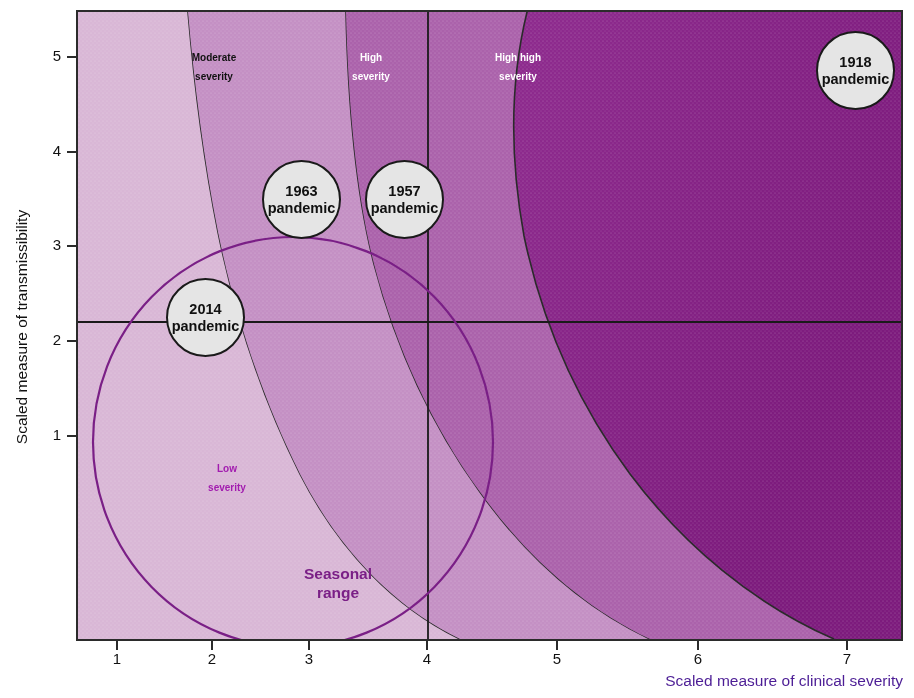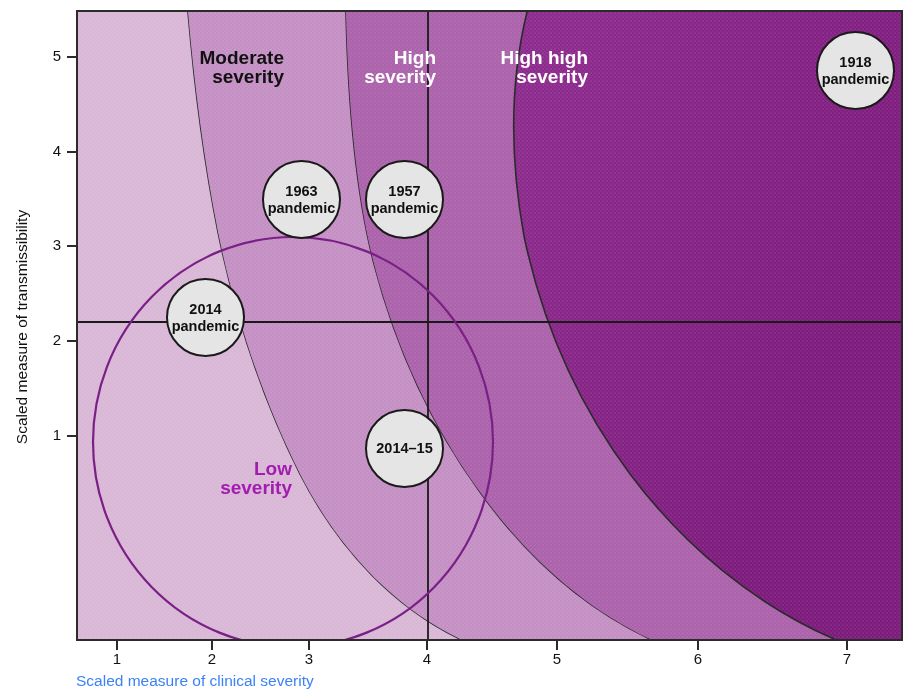--- a/index.html
+++ b/index.html
@@ -55,31 +55,31 @@
     font-size:15.5px;
     color:#111;
     transform:rotate(-90deg);
     transform-origin:center center;
     white-space:nowrap;
   }
   #xlabel{
     position:absolute;
     left:76px;top:672px;
     width:827px;
-    text-align:left;
+    text-align:right;
     font-size:15.5px;
-    color:#3b82f6;
+    color:#4c1d95;
     white-space:nowrap;
   }
 
   
   .regionlabel{
     position:absolute;
-    text-align:right;
-    font-size:19px;
+    text-align:center;
+    font-size:10px;
     font-weight:bold;
     line-height:19px;
     white-space:pre-line;
     pointer-events:none;
   }
 
   
   #seasonal-label{
     position:absolute;
     text-align:center;
@@ -256,34 +256,35 @@
 
     <div class="regionlabel" style="left:228px;top:36px;width:130px;color:#ffffff;">High
 severity</div>
 
     <div class="regionlabel" style="left:370px;top:36px;width:140px;color:#ffffff;">High high
 severity</div>
 
     <div class="regionlabel" style="left:84px;top:447px;width:130px;color:#a21caf;">Low
 severity</div>
 
+    <div id="seasonal-label" style="left:190px;top:552px;width:140px;">Seasonal
+range</div>
 
     <div class="bubble" style="left:738px;top:19px;width:79px;height:79px;">1918
 pandemic</div>
 
     <div class="bubble" style="left:184px;top:148px;width:79px;height:79px;">1963
 pandemic</div>
 
     <div class="bubble" style="left:287px;top:148px;width:79px;height:79px;">1957
 pandemic</div>
 
     <div class="bubble" style="left:88px;top:266px;width:79px;height:79px;">2014
 pandemic</div>
 
-    <div class="bubble" style="left:287px;top:397px;width:79px;height:79px;">2014–15</div>
 
   </div>
 
   <div>
     <div class="ytickmark" style="left:67px;top:56px;"></div>
     <div class="ytick" style="left:33px;top:50px;">5</div>
 
     <div class="ytickmark" style="left:67px;top:151px;"></div>
     <div class="ytick" style="left:33px;top:145px;">4</div>
 

